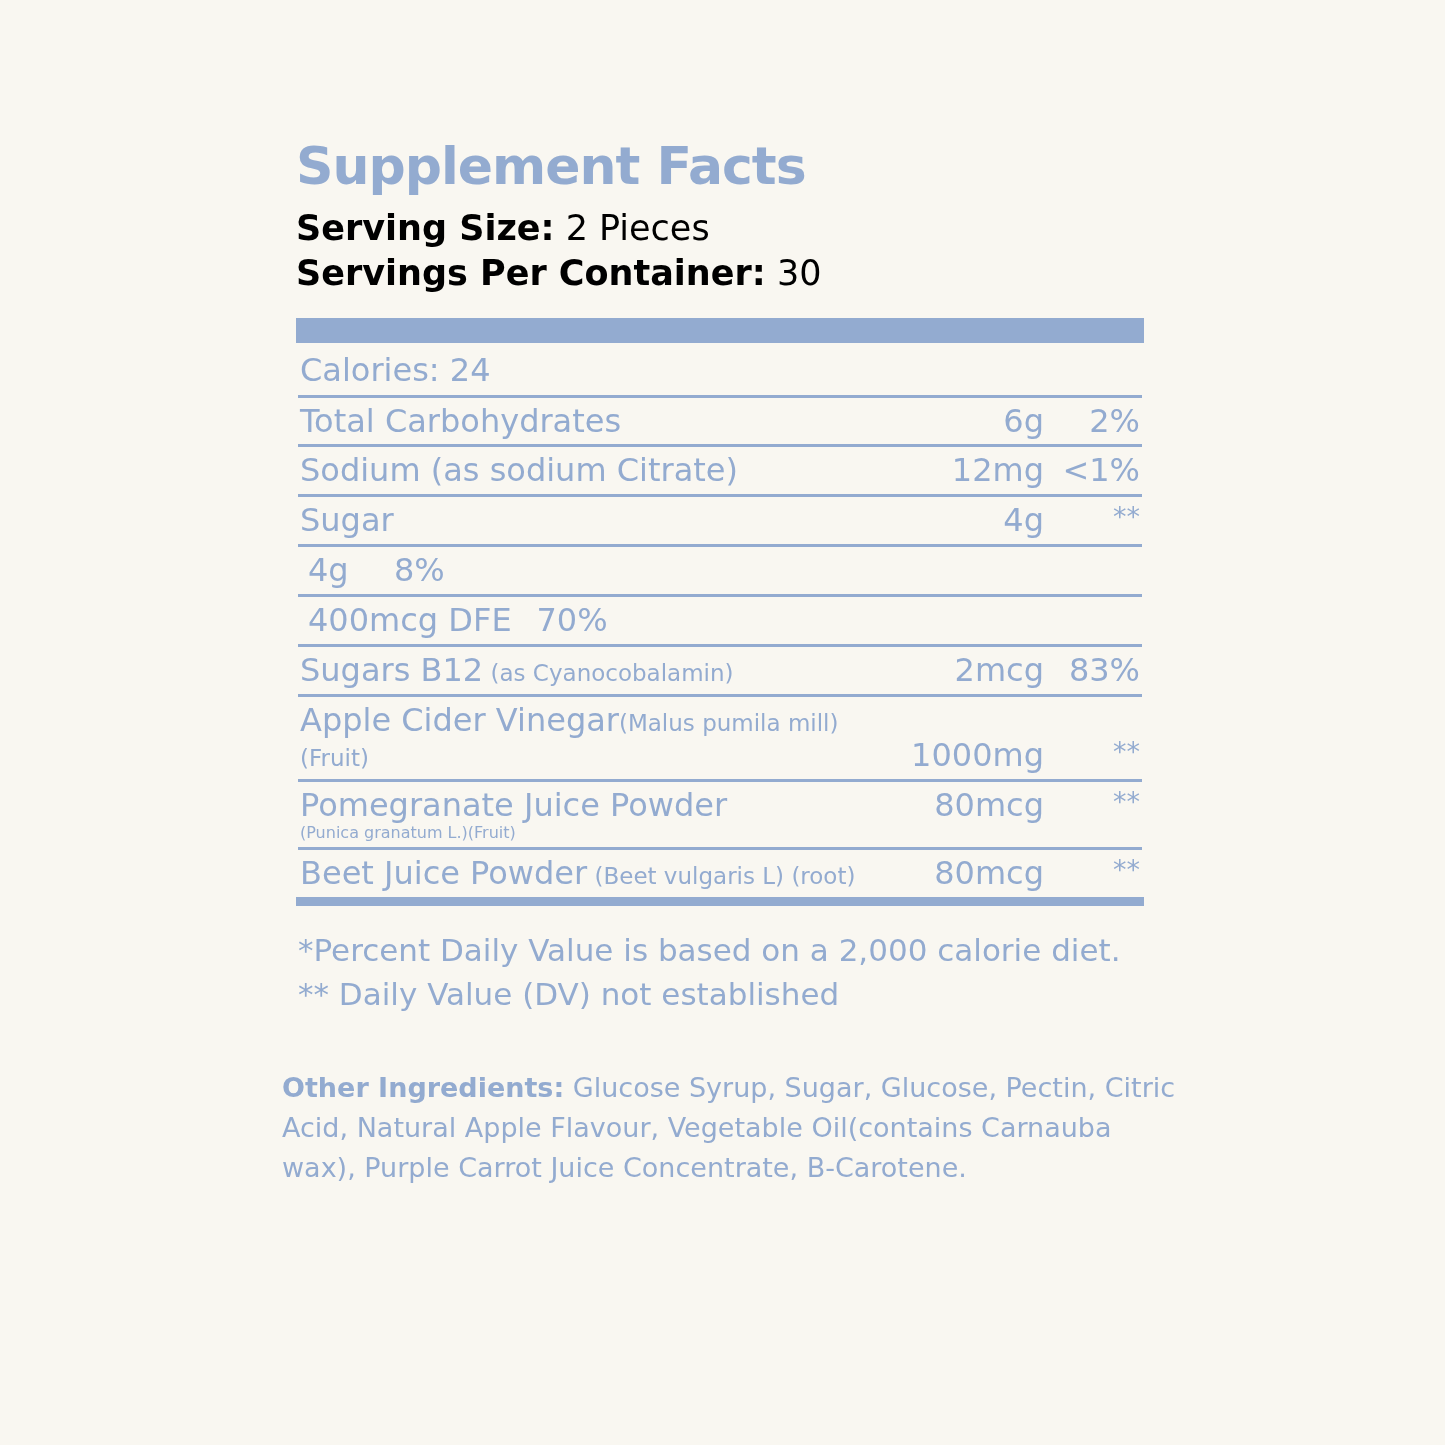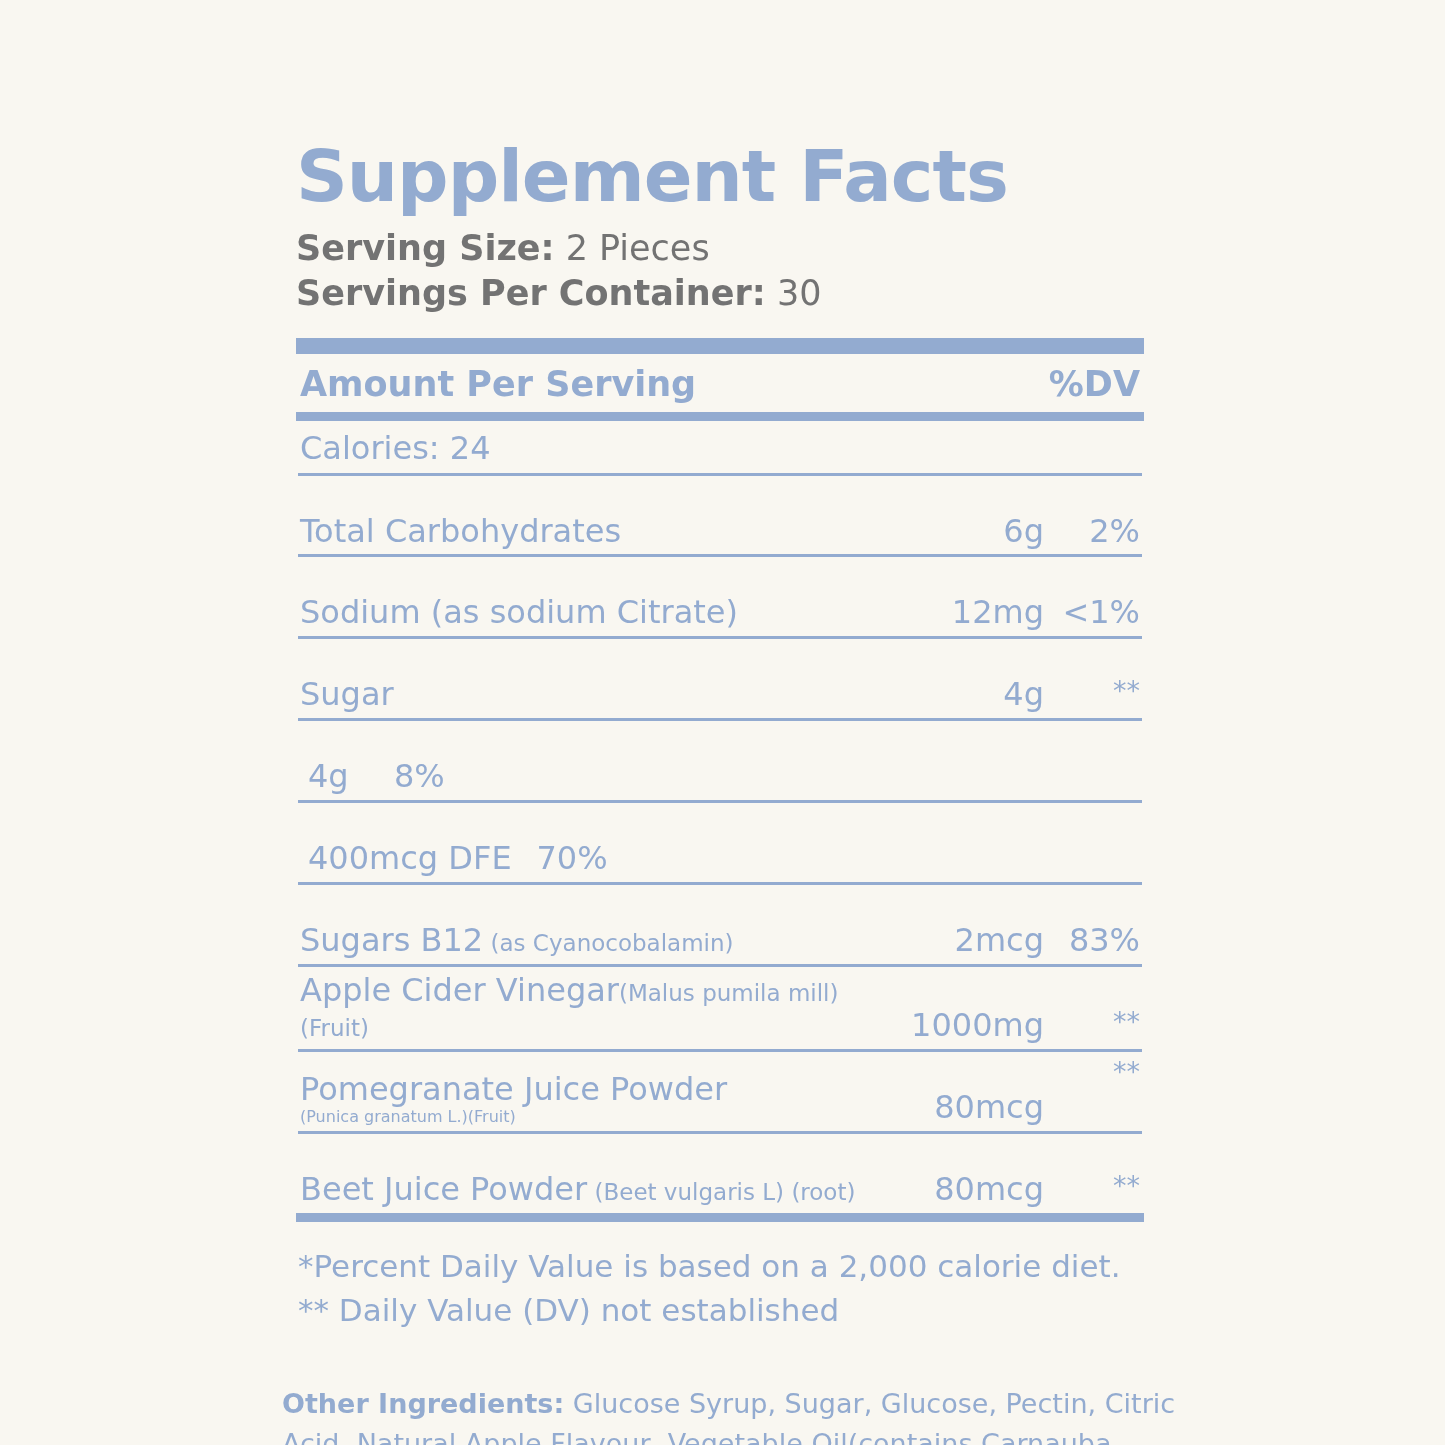--- a/index.html
+++ b/index.html
@@ -14,31 +14,31 @@
     color: #93abd0;
     -webkit-font-smoothing: antialiased;
   }
   .panel {
     position: absolute;
     left: 296px;
     top: 140px;
     width: 848px;
   }
   .title {
-    font-size: 72px;
+    font-size: 52px;
     font-weight: bold;
     line-height: 1.0;
     letter-spacing: -1px;
     color: #93abd0;
     margin: 0 0 14px 0;
   }
   .serving-line {
     font-size: 35px;
     line-height: 1.28;
-    color: #737373;
+    color: #000000;
     white-space: nowrap;
   }
   .serving-line b {
     font-weight: bold;
   }
   .serving-line span.val {
     font-weight: normal;
   }
   .rule-thick {
     height: 16px;
@@ -82,21 +82,20 @@
   .nm .sub2 {
     display: block;
     font-size: 16px;
     line-height: 1.15;
   }
   .amt {
     flex: 0 0 auto;
     text-align: right;
     white-space: nowrap;
     padding-left: 8px;
-    margin-top: 32px;
   }
   .dv {
     flex: 0 0 96px;
     text-align: right;
     white-space: nowrap;
   }
   .dv.star {
     font-size: 27px;
     vertical-align: top;
     line-height: 1;
@@ -139,24 +138,20 @@
     <span class="val">2 Pieces</span>
   </div>
 
   <div class="serving-line">
     <b>Servings Per Container:</b>
     <span class="val">30</span>
   </div>
 
   <div class="rule-thick"></div>
 
-  <div class="hdr">
-    <span>Amount Per Serving</span>
-    <span>%DV</span>
-  </div>
 
   <div class="rule-med"></div>
 
   <div class="calories">Calories: 24</div>
   <div class="rule-thin rule-indent"></div>
 
   <div class="line">
     <span class="nm">Total Carbohydrates</span>
     <span class="amt">6g</span>
     <span class="dv">2%</span>

